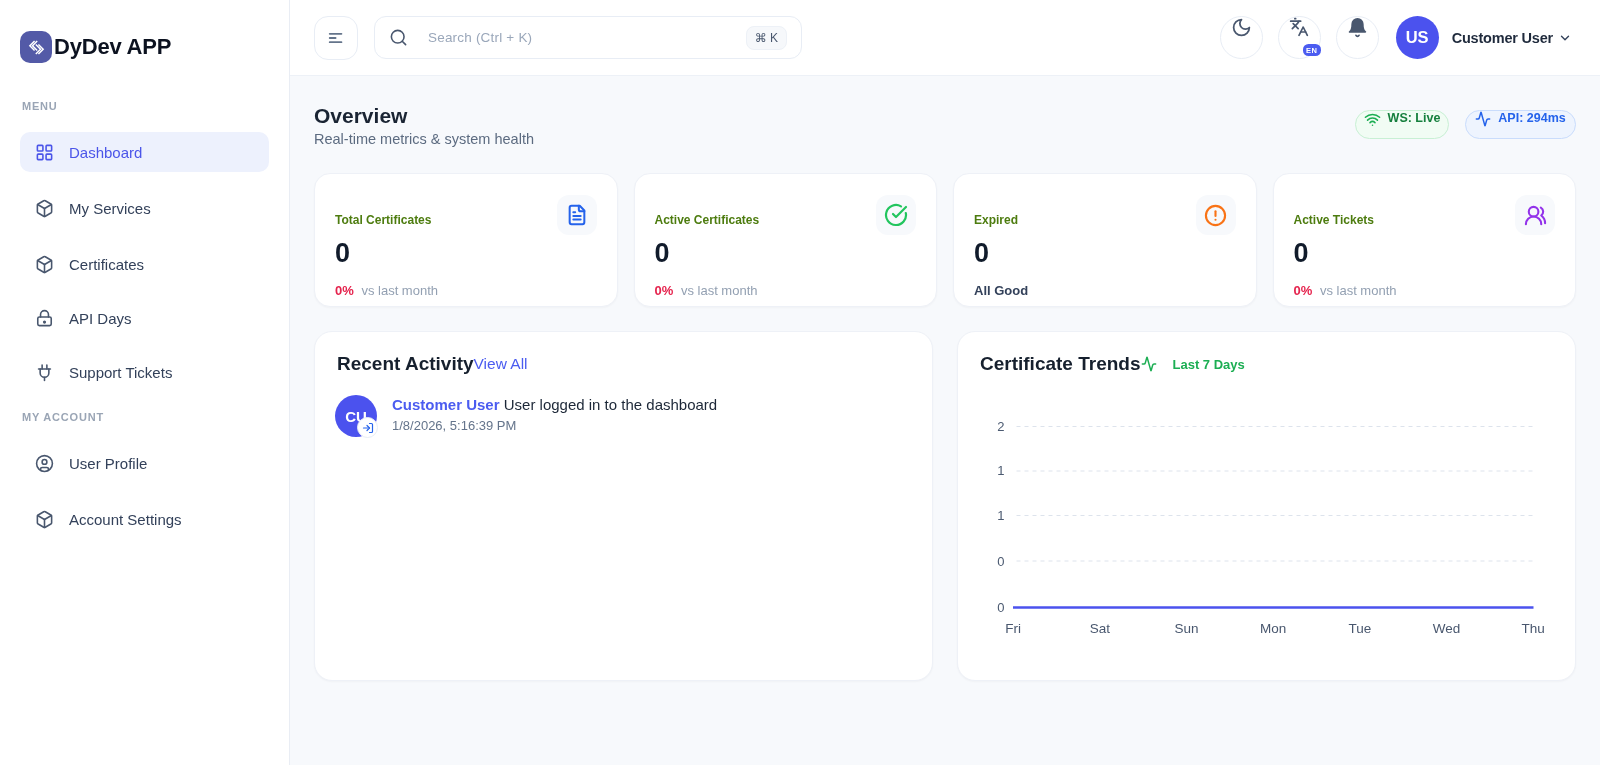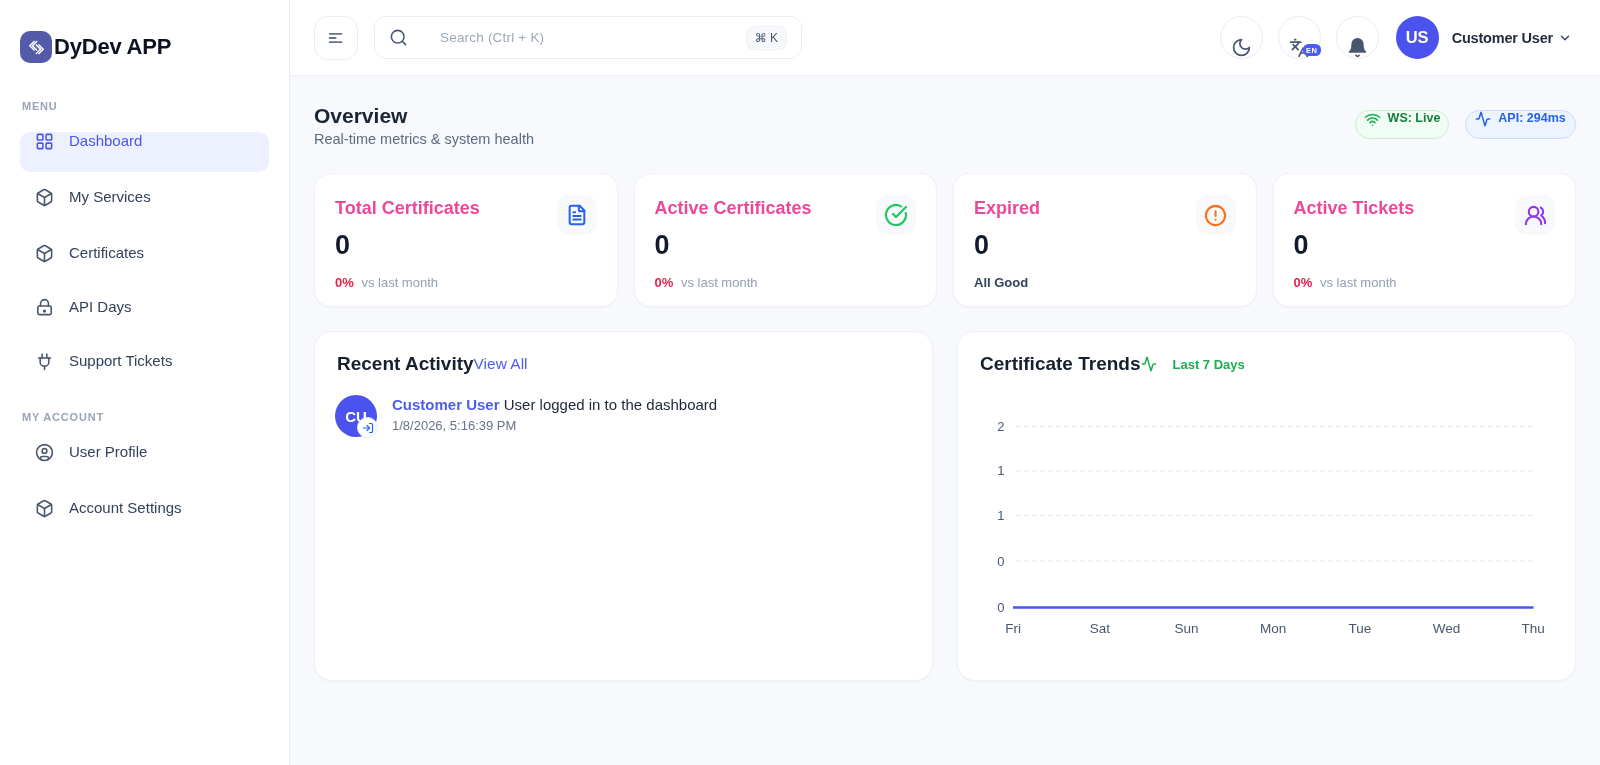--- a/index.html
+++ b/index.html
@@ -6,50 +6,50 @@
 html,body{width:1600px;height:765px;overflow:hidden}
 body{font-family:"Liberation Sans",sans-serif;background:#f7f9fc;color:#16202e}
 .app{display:flex;width:1600px;height:765px}
 
 .sidebar{width:290px;min-width:290px;background:#fff;border-right:1px solid #e9edf4;height:765px;padding:0 20px}
 .logo-row{display:flex;align-items:center;gap:2px;margin-top:31px}
 .logo-sq{width:32px;height:32px;border-radius:10px;background:#535aa7;display:flex;align-items:center;justify-content:center}
 .logo-title{font-size:22px;font-weight:800;color:#0c1220;letter-spacing:-0.2px}
 .sec-label{font-size:11px;font-weight:600;color:#9aa5b5;letter-spacing:0.8px;margin:37px 0 20px 2px}
 .sec-label2{font-size:11px;font-weight:700;color:#9aa5b5;letter-spacing:0.8px;margin:19px 0 20px 2px}
-.mi{display:flex;gap:15px;height:40px;border-radius:10px;padding:0 15px;margin-bottom:16px;color:#33415a;font-size:15px;font-weight:500}
+.mi{display:flex;align-items:center;gap:15px;height:40px;border-radius:10px;padding:0 15px;margin-bottom:16px;color:#33415a;font-size:15px;font-weight:500}
 nav .mi:nth-child(3),nav .mi:nth-child(4){margin-bottom:14px}
 .mi svg{flex:0 0 auto;color:#49576e}
 .mi.active{background:#edf1fd;color:#4b55e9}
 .mi.active svg{color:#4b55e9}
 
 .main{flex:1;display:flex;flex-direction:column;min-width:0}
 .topbar{height:76px;min-height:76px;background:#fff;border-bottom:1px solid #edf1f7;display:flex;align-items:center;padding:0 24px}
 .burger{width:44px;height:44px;border:1px solid #e8edf5;border-radius:14px;background:#fff;display:flex;align-items:center;justify-content:center}
-.search{width:428px;height:43px;margin-left:16px;border:1px solid #e8edf5;border-radius:12px;background:#fff;display:flex;align-items:center;padding:0 14px;gap:32px}
+.search{width:428px;height:43px;margin-left:16px;border:1px solid #e8edf5;border-radius:12px;background:#fff;display:flex;align-items:center;padding:0 14px;gap:20px}
 .search .ph{font-size:13.5px;color:#9aa7ba;flex:1;letter-spacing:0.2px}
 .kbd{background:#f6f8fb;border:1px solid #edf1f7;border-radius:8px;font-size:12px;color:#49576e;padding:4px 8px;white-space:nowrap}
 .tb-right{margin-left:auto;display:flex;align-items:center}
-.cbtn{width:43px;height:43px;border-radius:50%;border:1px solid #e8edf5;background:#fff;display:flex;align-items:flex-end;justify-content:center;color:#49576e;position:relative;margin-left:15px}
+.cbtn{width:43px;height:43px;border-radius:50%;border:1px solid #e8edf5;background:#fff;display:flex;align-items:flex-start;justify-content:center;color:#49576e;position:relative;margin-left:15px}
 .en-badge{position:absolute;right:-1px;bottom:2px;background:#4b5cf0;color:#fff;font-size:7.5px;font-weight:700;padding:1.5px 3.5px;border-radius:5.5px;letter-spacing:0.3px}
 .avatar{width:43px;height:43px;border-radius:50%;background:#4b52ee;color:#fff;font-size:16.5px;font-weight:700;display:flex;align-items:center;justify-content:center;margin-left:17px}
 .uname{font-size:14.5px;font-weight:600;color:#1f2a3c;margin:0 5px 0 13px;letter-spacing:-0.2px}
 
 .content{flex:1;padding:24px;background:#f7f9fc}
 .page-head{display:flex;align-items:flex-start;justify-content:space-between}
 .pg-title{font-size:21px;font-weight:800;color:#1a2433;margin-top:4px}
 .pg-sub{font-size:14.5px;color:#5c6b80;margin-top:3px}
 .pills{display:flex;gap:16px;margin-top:10px}
 .pill{height:29px;border-radius:15px;display:flex;align-items:flex-start;justify-content:center;gap:7px;font-size:12.5px;font-weight:600}
 .pill.ws{background:#f1fcf4;border:1px solid #c8f0d4;color:#157f3d;width:94px}
 .pill.api{background:#eef4fe;border:1px solid #c9dcfc;color:#2563eb;width:111px}
 
 .stats{display:flex;gap:16px;margin-top:26px}
 .scard{flex:1;background:#fff;border:1px solid #eef1f7;border-radius:16px;height:134px;padding:21px 20px;position:relative;box-shadow:0 1px 2px rgba(16,24,40,.03)}
-.scard .t{font-size:18px;font-weight:600;color:#ec4899;margin-top:3px}
+.scard .t{font-size:12px;font-weight:600;color:#4d7c0f;margin-top:18px}
 .scard .n{font-size:27px;font-weight:800;color:#111b2b;margin-top:11px;letter-spacing:0.5px}
 .scard .sub{font-size:13px;color:#93a0b2;margin-top:14px}
 .scard .sub b{color:#e5234d;font-weight:700;margin-right:4px}
 .scard .sub .allgood{color:#33415a;font-weight:600}
 .icbox{position:absolute;top:21px;right:20px;width:40px;height:40px;border-radius:12px;background:#f7f9fc;display:flex;align-items:center;justify-content:center}
 
 .row2{display:flex;gap:24px;margin-top:24px}
 .bigcard{background:#fff;border:1px solid #eef1f7;border-radius:18px;height:350px;padding:21px 22px;box-shadow:0 1px 2px rgba(16,24,40,.03)}
 .bigcard.left{width:619px;min-width:619px}
 .bigcard.right{flex:1;position:relative}

